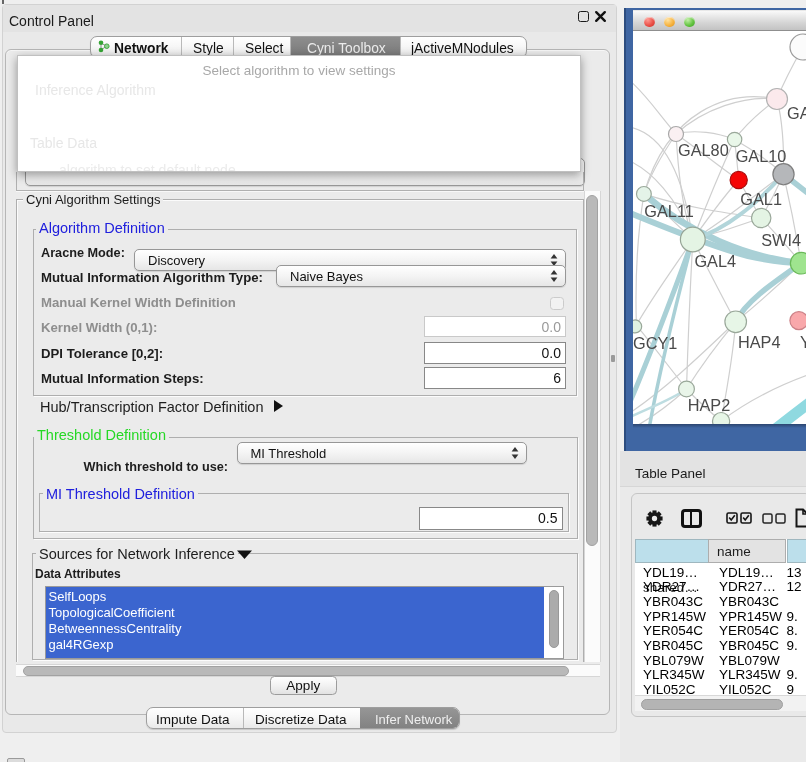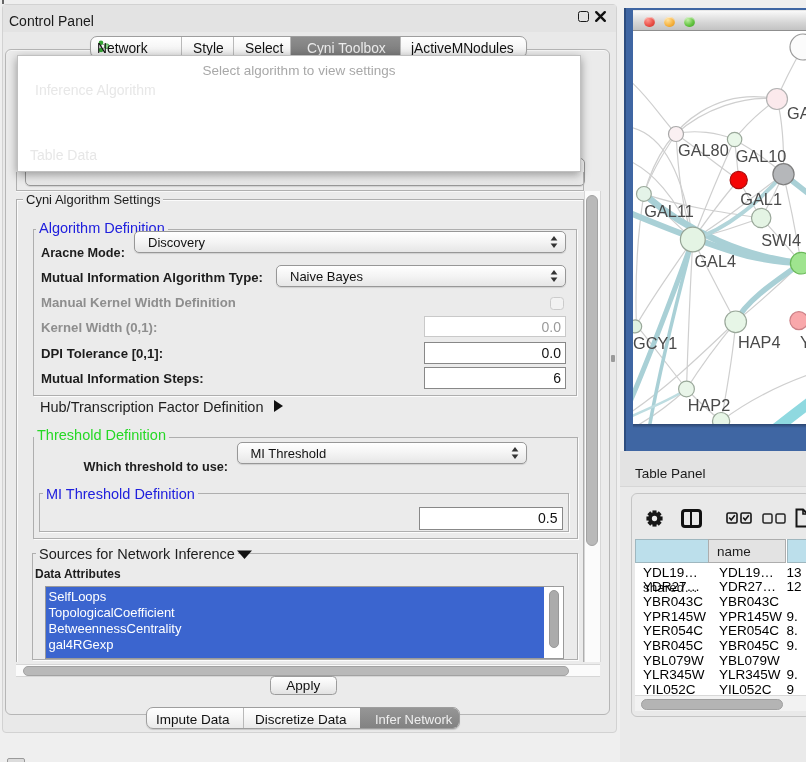--- a/index.html
+++ b/index.html
@@ -38,41 +38,41 @@
   <div class="abs" style="left:142px; top:0; width:1px; height:22px; background:#b9b9b9;"></div>
   <div class="abs" style="left:199px; top:0; width:1px; height:22px; background:#b9b9b9;"></div>
   <div class="abs" style="left:200px; top:0; width:109px; height:22px; background:linear-gradient(#8e8e8e,#767676);"></div>
   <div class="abs" style="left:309px; top:0; width:1px; height:22px; background:#b9b9b9;"></div>
   <svg class="abs" style="left:7px; top:3px;" width="12" height="13" viewBox="0 0 12 13">
     <path d="M3 3 L8.8 6.2 M3 9.8 L8.8 6.2 M3 3 L3 9.8" stroke="#8a8a8a" stroke-width="1"></path>
     <circle cx="3" cy="2.8" r="2.3" fill="#35a435"></circle>
     <circle cx="8.8" cy="6.2" r="2.3" fill="#8fd08f" stroke="#35a435" stroke-width="0.9"></circle>
     <circle cx="3" cy="10" r="2.3" fill="#35a435"></circle>
   </svg>
-  <div class="abs" style="left:6px; top:3.5px; font-size:13.8px; color:#111;">Network</div>
+  <div class="abs" style="left:23px; top:3.5px; font-size:13.8px; color:#111;font-weight:bold;">Network</div>
   <div class="abs" style="left:102px; top:3.5px; font-size:13.8px; color:#111;">Style</div>
   <div class="abs" style="left:154px; top:3.5px; font-size:13.8px; color:#111;">Select</div>
   <div class="abs" style="left:216px; top:3.5px; font-size:13.8px; color:#ececec;">Cyni Toolbox</div>
   <div class="abs" style="left:320px; top:3.5px; font-size:13.8px; color:#111;">jActiveMNodules</div>
 </div>
 
 <div class="combo" style="left:25px; top:158px; width:560px; height:28px;"></div>
 
 <div class="abs" style="left:16px; top:172px; width:1px; height:18px; background:#b0b0b0;"></div>
 <div class="abs" style="left:583px; top:172px; width:1px; height:18px; background:#b0b0b0;"></div>
 <div class="abs" style="left:16px; top:190px; width:568px; height:1px; background:#b0b0b0; box-shadow:0 1px 0 #f8f8f8;"></div>
 
 <div class="abs" style="left:16px; top:199px; width:568px; height:463px; border:1px solid #aeaeae; border-bottom:none; box-shadow:inset 1px 1px 0 rgba(255,255,255,.8);"></div>
 <div class="gtitle" style="left:23px; top:192.5px; color:#1c1c1c; font-size:13px;">Cyni Algorithm Settings</div>
 
 <div class="abs etch" style="left:33px; top:229px; width:544px; height:167px;"></div>
 <div class="gtitle" style="left:36px; top:221px; color:#2020dd;">Algorithm Definition</div>
 
 <div class="abs blbl" style="left:41px; top:246px; font-size:12.7px;">Aracne Mode:</div>
-<div class="combo" style="left:134px; top:231px; width:431.5px; height:21.5px;">
+<div class="combo" style="left:134px; top:249px; width:431.5px; height:21.5px;">
   <div class="ct">Discovery</div>
   <svg class="spin" viewBox="0 0 8 12">
       <path d="M4 0 L7.4 4.4 H0.6 Z" fill="#333"></path>
       <path d="M4 12 L7.4 7.6 H0.6 Z" fill="#333"></path>
     </svg>
 </div>
 
 <div class="abs blbl" style="left:41px; top:270px;">Mutual Information Algorithm Type:</div>
 <div class="combo" style="left:276px; top:265px; width:289.5px; height:22px;">
   <div class="ct">Naive Bayes</div>
@@ -81,21 +81,21 @@
       <path d="M4 12 L7.4 7.6 H0.6 Z" fill="#333"></path>
     </svg>
 </div>
 
 <div class="abs blbl" style="left:41px; top:295px; color:#8e8e8e;">Manual Kernel Width Definition</div>
 <div class="abs" style="left:550px; top:296.5px; width:14px; height:13px; background:#f2f2f2; border:1.5px solid #cbcbcb; border-radius:3.5px;"></div>
 
 <div class="abs blbl" style="left:41px; top:320px; color:#8e8e8e;">Kernel Width (0,1):</div>
 <div class="inp dis" style="left:424px; top:315.5px; width:142px; height:21.5px;">0.0</div>
 
-<div class="abs blbl" style="left:41px; top:346px;">DPI Tolerance [0,1]:</div>
+<div class="abs blbl" style="left:41px; top:346px;">DPI Tolerance [0,2]:</div>
 <div class="inp" style="left:424px; top:342px; width:142px; height:21.5px;">0.0</div>
 
 <div class="abs blbl" style="left:41px; top:371px;">Mutual Information Steps:</div>
 <div class="inp" style="left:424px; top:367px; width:142px; height:21.5px;">6</div>
 
 <div class="abs" style="left:40px; top:398.5px; font-size:14.5px; color:#1d1d1d;">Hub/Transcription Factor Definition</div>
 <svg class="abs" style="left:273px; top:400px;" width="11" height="12" viewBox="0 0 11 12">
     <path d="M1 0 L10 6 L1 12 Z" fill="#111"></path>
   </svg>
 
@@ -314,17 +314,18 @@
 9</div>
 </div>
 
 <div class="abs" style="left:635px; top:695px; width:171px; height:16px; background:#f2f2f2; border-top:1px solid #d8d8d8;"></div>
 <div class="abs" style="left:641px; top:698.5px; width:142px; height:11.5px; background:#b4b4b4; border:1px solid #a0a0a0; border-radius:5.5px;"></div>
 
 <div class="abs" style="left:611px; top:355px; width:4px; height:7px; background:#9a9a9a; border-radius:1px;"></div>
 
 <div class="abs" style="left:17px; top:55px; width:564px; height:117px; background:#ffffff; border:1px solid #c0c0c0; box-shadow:0 3px 9px rgba(0,0,0,.38); z-index:50; overflow:hidden;">
   <div class="abs" style="left:17px; top:26px; font-size:14px; color:#e7e7e7; white-space:nowrap;">Inference Algorithm</div>
-  <div class="abs" style="left:12px; top:79px; font-size:14px; color:#e7e7e7; white-space:nowrap;margin-top:12px;">Table Data</div>
+  <div class="abs" style="left:12px; top:79px; font-size:14px; color:#e7e7e7; white-space:nowrap;">Table Data</div>
+  <div class="abs" style="left:41px; top:106px; font-size:14px; color:#ebebeb; white-space:nowrap;">algorithm to set default node</div>
   <div class="abs" style="left:0; top:7px; width:100%; text-align:center; font-size:13.5px; color:#a8a8a8;">Select algorithm to view settings</div>
 </div>
 
 <div class="abs" style="left:7px; top:758px; width:18px; height:10px; background:#dcdcdc; border:1px solid #9a9a9a; border-radius:2px;"></div>
 
 </body></html>

